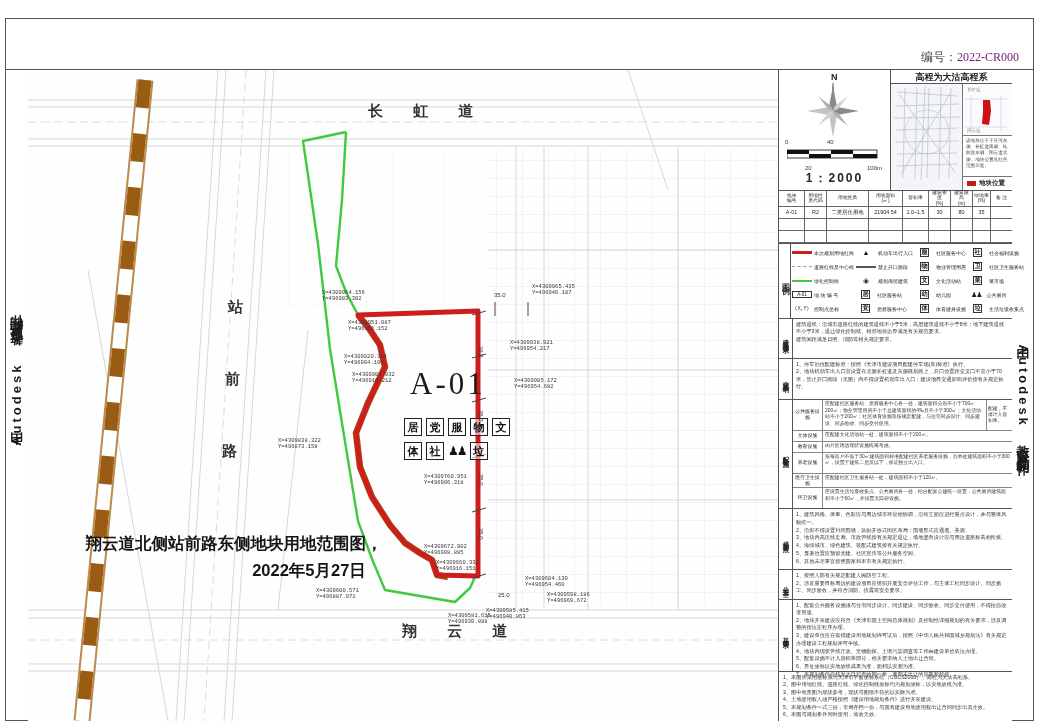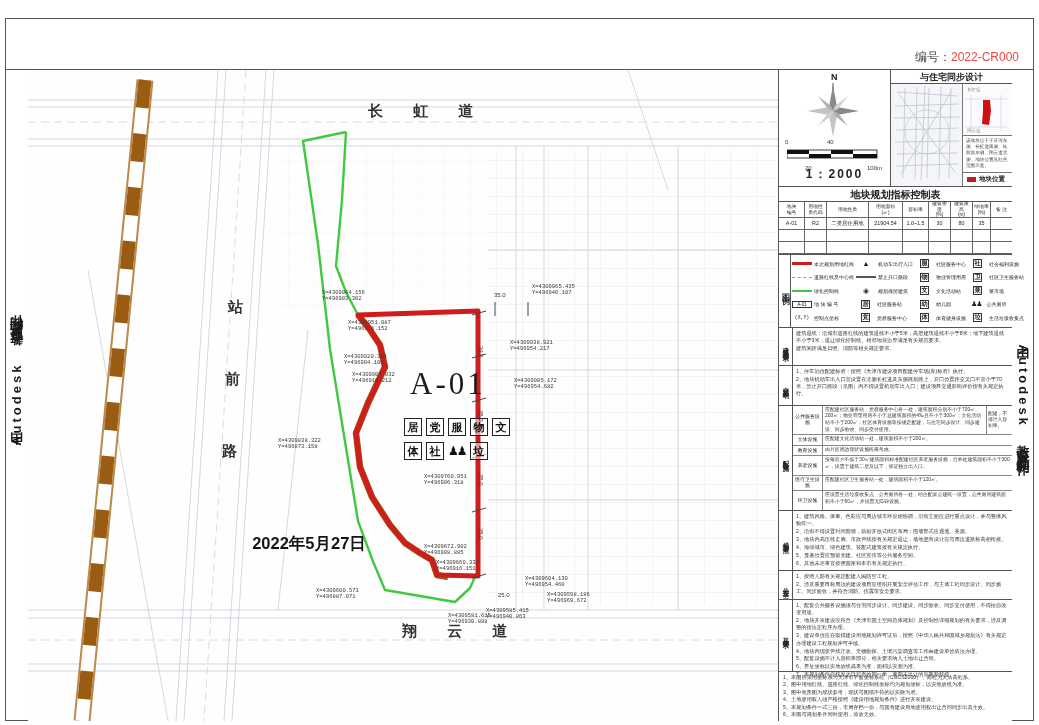--- a/index.html
+++ b/index.html
@@ -2,21 +2,21 @@
 <html><head>
 <meta charset="utf-8">
 <style>
   html,body{margin:0;padding:0;background:#fff;}
   body{width:1039px;height:725px;position:relative;font-family:"Liberation Sans","DejaVu Sans",sans-serif;color:#222;overflow:hidden;}
   .frame{position:absolute;left:5px;top:18px;right:5px;bottom:4px;border:1.6px solid #555;}
   
   .titlebar{position:absolute;left:6px;top:19px;right:6px;height:50px;border-bottom:1.4px solid #555;}
   .main-title{position:absolute;left:12px;top:6px;font-size:26px;font-weight:bold;letter-spacing:2px;color:#151515;}
   .doc-no{position:absolute;right:14px;bottom:3px;font-size:12px;color:#444;}
-  .doc-no b{color:#ef4444;font-weight:normal;font-family:Liberation Sans, sans-serif;}
+  .doc-no b{color:#701a75;font-weight:normal;font-family:Liberation Serif, serif;}
   
   .strip{position:absolute;top:70px;bottom:5px;width:23px;display:flex;align-items:center;justify-content:center;}
   .strip-l{left:5px;border-right:1.2px solid #555;}
   .strip-r{right:5px;border-left:1.2px solid #555;}
   .vtext{writing-mode:vertical-rl;font-size:13px;font-weight:bold;letter-spacing:3px;color:#1a1a1a;white-space:nowrap;}
   .strip-l .vtext{transform:rotate(180deg);}
   
   .map{position:absolute;left:28px;top:70px;width:750px;height:651px;overflow:hidden;background:#fefefe;}
   .map svg{position:absolute;left:0;top:0;}
   .roadlabel{position:absolute;font-size:15px;font-weight:bold;letter-spacing:13px;color:#333;white-space:nowrap;}
@@ -295,20 +295,21 @@
       <span class="dimv" style="left: 456px; top: 404px;">25.0</span>
       <span class="dimv" style="left: 456px; top: 458px;">35.0</span>
     </div>
   <div>
 
   <span class="dimh" style="left: 466px; top: 222px;">35.0</span>
       <span class="dimh" style="left: 470px; top: 522px;">25.0</span>
     </div>
 
   <div class="map-note">
+    <div class="l1">翔云道北侧站前路东侧地块用地范围图，</div>
     <div class="l3">2022年5月27日</div>
   </div>
 </div>
 
 <div class="panel">
 
   <div class="prow toprow">
     <div class="compassbox">
       <div class="north-n">N</div>
       <svg width="64" height="62" style="position:absolute;left:22px;top:10px">
@@ -331,21 +332,21 @@
           <rect x="66" y="6" width="24" height="4" fill="#111"></rect>
         <rect x="0" y="2" width="90" height="8" fill="none" stroke="#111" stroke-width="0.8"></rect>
       </svg>
       <span class="sb-num" style="left:6px;top:69px">0</span>
       <span class="sb-num" style="left:48px;top:69px">40</span>
       <span class="sb-num" style="left:26px;top:95px">20</span>
       <span class="sb-num" style="left:88px;top:95px">100m</span>
       <div class="scale-text">1：2000</div>
     </div>
     <div class="locbox">
-      <div class="loc-title">与住宅同步设计</div>
+      <div class="loc-title">高程为大沽高程系</div>
       <div class="loc-body">
         <div class="loc-map">
           <svg width="72" height="98">
             <g stroke="#b9bdc9" stroke-width="0.7" fill="none">
               <path d="M6,8 L66,12 M4,22 L68,20 M3,34 L69,33 M5,46 L67,44 M4,58 L68,57 M6,70 L66,69 M5,82 L67,80"></path>
               <path d="M14,4 L12,94 M26,3 L24,95 M38,4 L36,94 M50,3 L48,95 M60,4 L58,94"></path>
               <path d="M8,10 L64,88 M60,8 L10,90 M34,2 L30,96"></path>
             </g>
             <circle cx="36" cy="48" r="22" stroke="#c3c6d0" stroke-width="0.7" fill="none"></circle>
           </svg>
@@ -368,21 +369,20 @@
           <div class="loc-leg">
             <i></i>
             <span>地块位置</span>
           </div>
         </div>
       </div>
     </div>
   </div>
 
   <div class="prow">
-    <div class="tbl-title">地块规划指标控制表</div>
     <div class="grid-row hdr">
 
     <div>地块
 编号</div>
         <div>用地性
 质代码</div>
         <div>用地性质</div>
         <div>用地面积
 (㎡)</div>
         <div>容积率</div>

